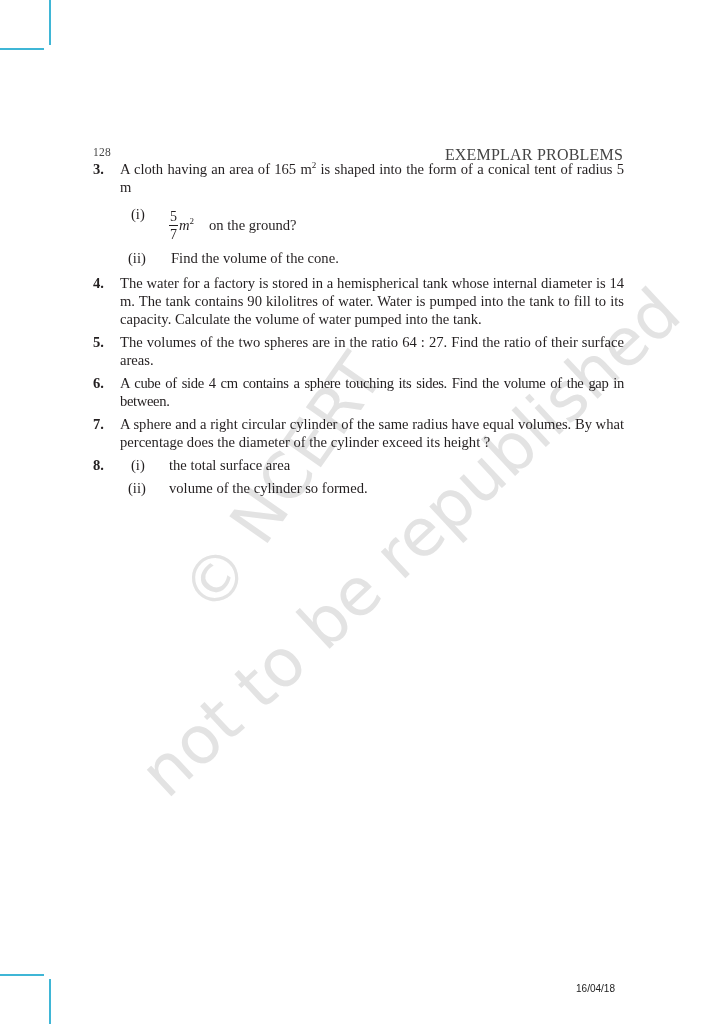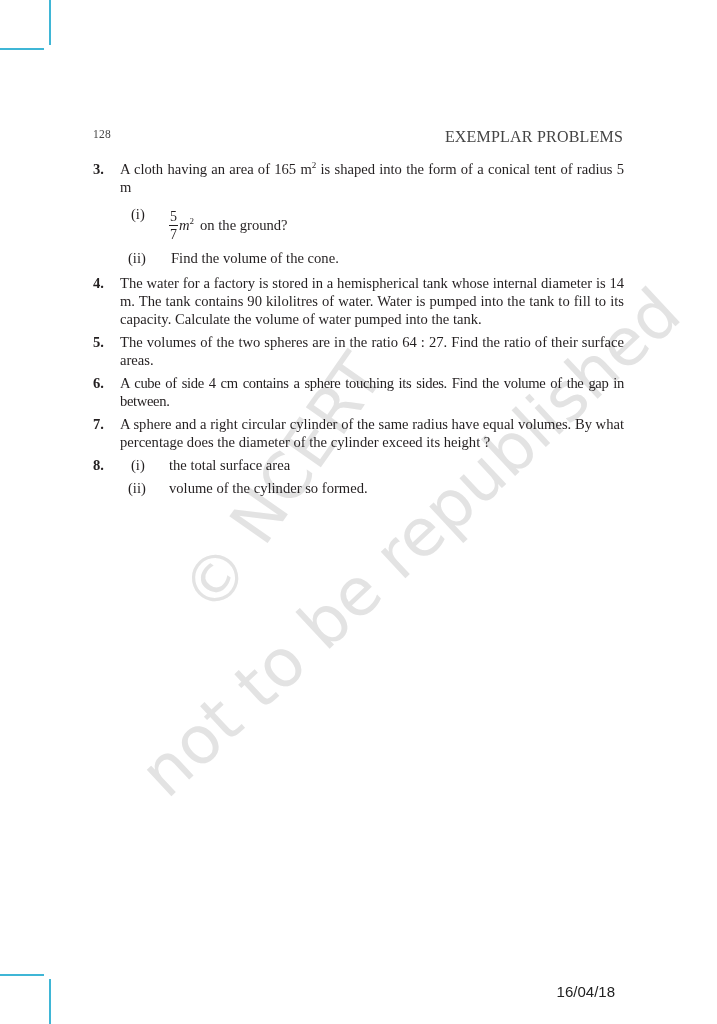--- a/index.html
+++ b/index.html
@@ -1,34 +1,34 @@
 <!DOCTYPE html>
 <html><head>
 <meta charset="utf-8">
 <style>
   html, body { margin:0; padding:0; }
   body { width:717px; height:1024px; background:#ffffff; position:relative; overflow:hidden;
          font-family:"Liberation Serif", "DejaVu Serif", serif; color:#231f20; }
   .crop { position:absolute; background:#3fb6d6; }
-  .hdr { position:absolute; top:128px; font-size:11.5px; color:#444; letter-spacing:0.2px; }
+  .hdr { position:absolute; top:146px; font-size:11.5px; color:#444; letter-spacing:0.2px; }
   .hdr.left { left:93px; }
   .hdr.right { right:94px; text-transform:uppercase; font-size:16px; }
   .content { position:absolute; left:93px; top:160px; width:531px; font-size:14.6px; line-height:18px; }
   .q { position:relative; padding-left:27px; text-align:justify; margin-bottom:5px; }
   .q .num { position:absolute; left:0; top:0; font-weight:bold; }
   .sub { position:relative; padding-left:38px; margin-left:0; margin-top:5px; }
   .sub .lbl { position:absolute; left:0; top:0; width:34px; text-align:left; }
   .sub.p1 { margin-left:28px; }
   .frac-line { display:flex; align-items:center; margin-top:6px; margin-left:39px; height:40px; }
   .frac { display:inline-flex; flex-direction:column; align-items:center; font-size:14px; line-height:15px; }
   .frac .bar { width:9px; height:1px; background:#231f20; margin:1px 0; }
   .m2 { font-style:italic; margin-left:1px; }
   .m2 sup { font-style:normal; font-size:9px; }
   sup { font-size:9px; line-height:0; }
-  .footer { position:absolute; right:102px; top:983px; font-family:"Liberation Sans", sans-serif; font-size:15px; color:#222; }
+  .footer { position:absolute; right:102px; top:983px; font-family:"Liberation Sans", sans-serif; font-size:10px; color:#222; }
   .wm { position:absolute; font-family:"DejaVu Sans", sans-serif; color:#e3e3e3; transform-origin:left bottom; white-space:nowrap; pointer-events:none; }
   .wm1 { left:228px; top:552px; font-size:64px; transform:rotate(-55deg); }
   .wm2 { left:178px; top:735px; font-size:66px; transform:rotate(-43deg); }
 </style>
 </head>
 <body>
 
 <div class="crop" style="left:49px; top:0; width:2px; height:45px;"></div>
 <div class="crop" style="left:0; top:48px; width:44px; height:2px;"></div>
 <div class="crop" style="left:0; top:974px; width:44px; height:2px;"></div>
@@ -48,21 +48,21 @@
     <div class="sub p1" style="margin-top:9px; margin-left:11px;">
       <span class="lbl">(i)</span>
     </div>
     <div class="frac-line" style="margin-left:49px;">
       <span class="frac">
         <span>5</span>
         <span class="bar"></span>
         <span>7</span>
       </span>
       <span class="m2"><span>m</span><sup>2</sup></span>
-      <span style="margin-left:6px;">on the ground?</span>
+      <span style="margin-left:15px;">on the ground?</span>
     </div>
     <div class="sub" style="margin-top:4px; margin-left:8px; padding-left:43px;">
       <span class="lbl">(ii)</span>
       <span>Find the volume of the cone.</span>
     </div>
   </div>
 
   <div class="q" style="margin-top:7px;">
     <span class="num">4.</span>
     <span>The water for a factory is stored in a hemispherical tank whose internal diameter is 14 m. The tank contains 90 kilolitres of water. Water is pumped into the tank to fill to its capacity. Calculate the volume of water pumped into the tank.</span>

